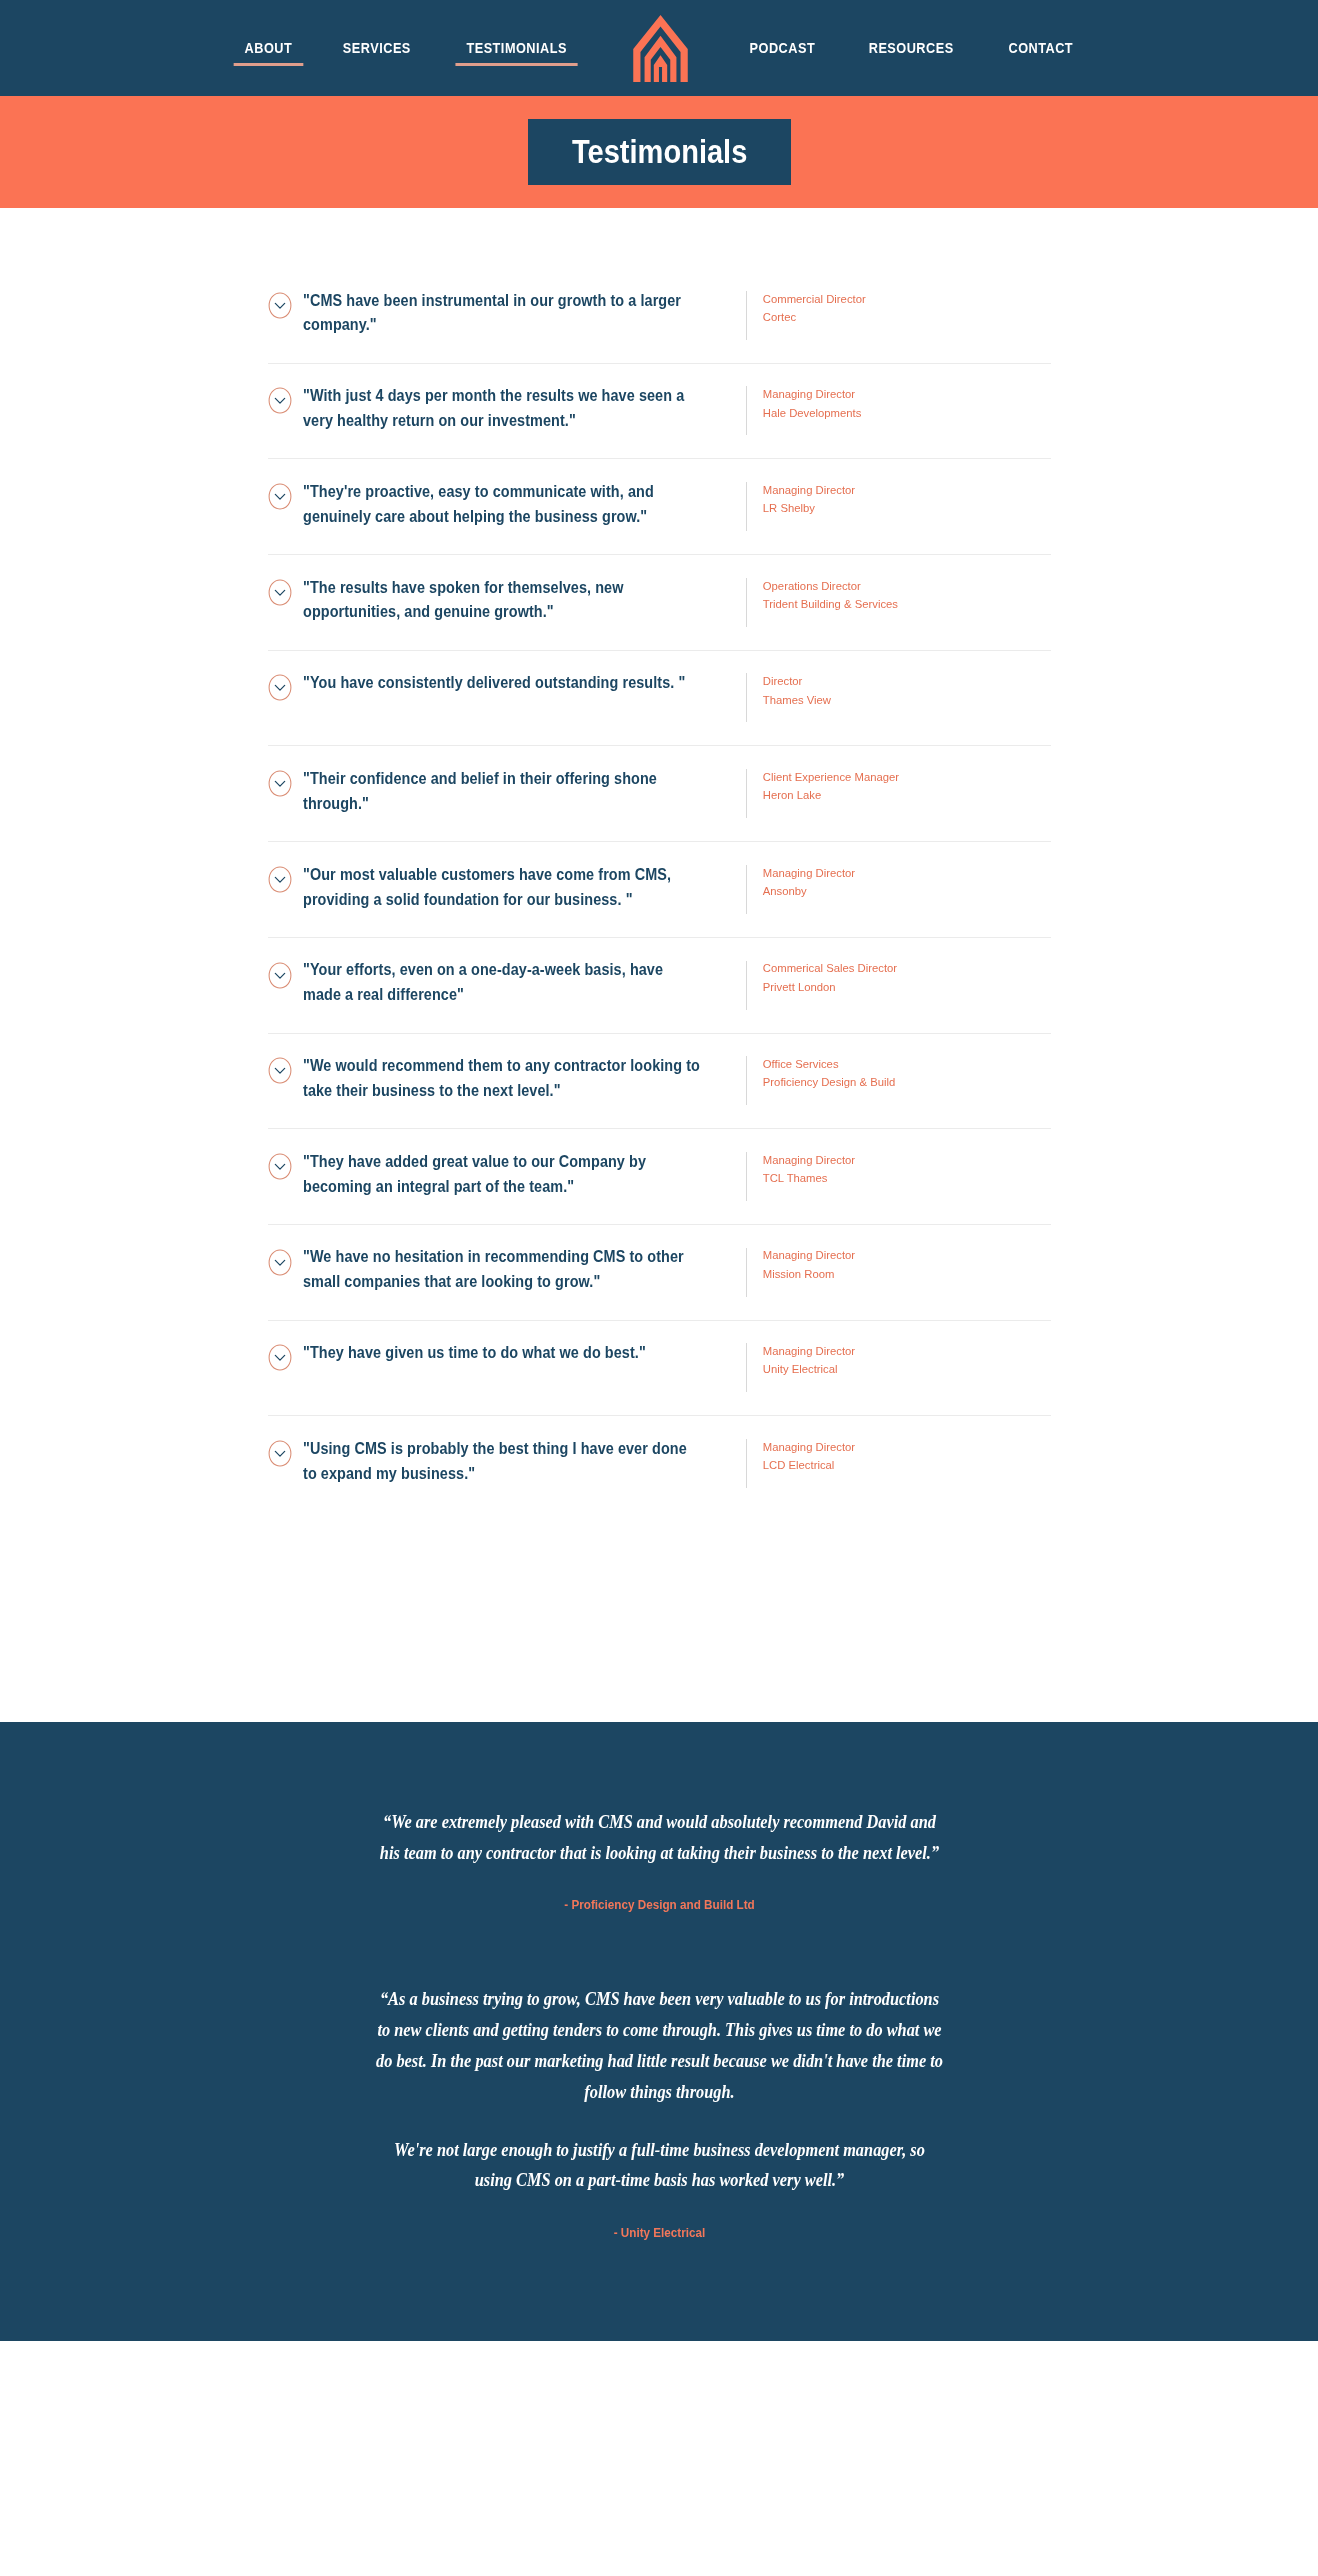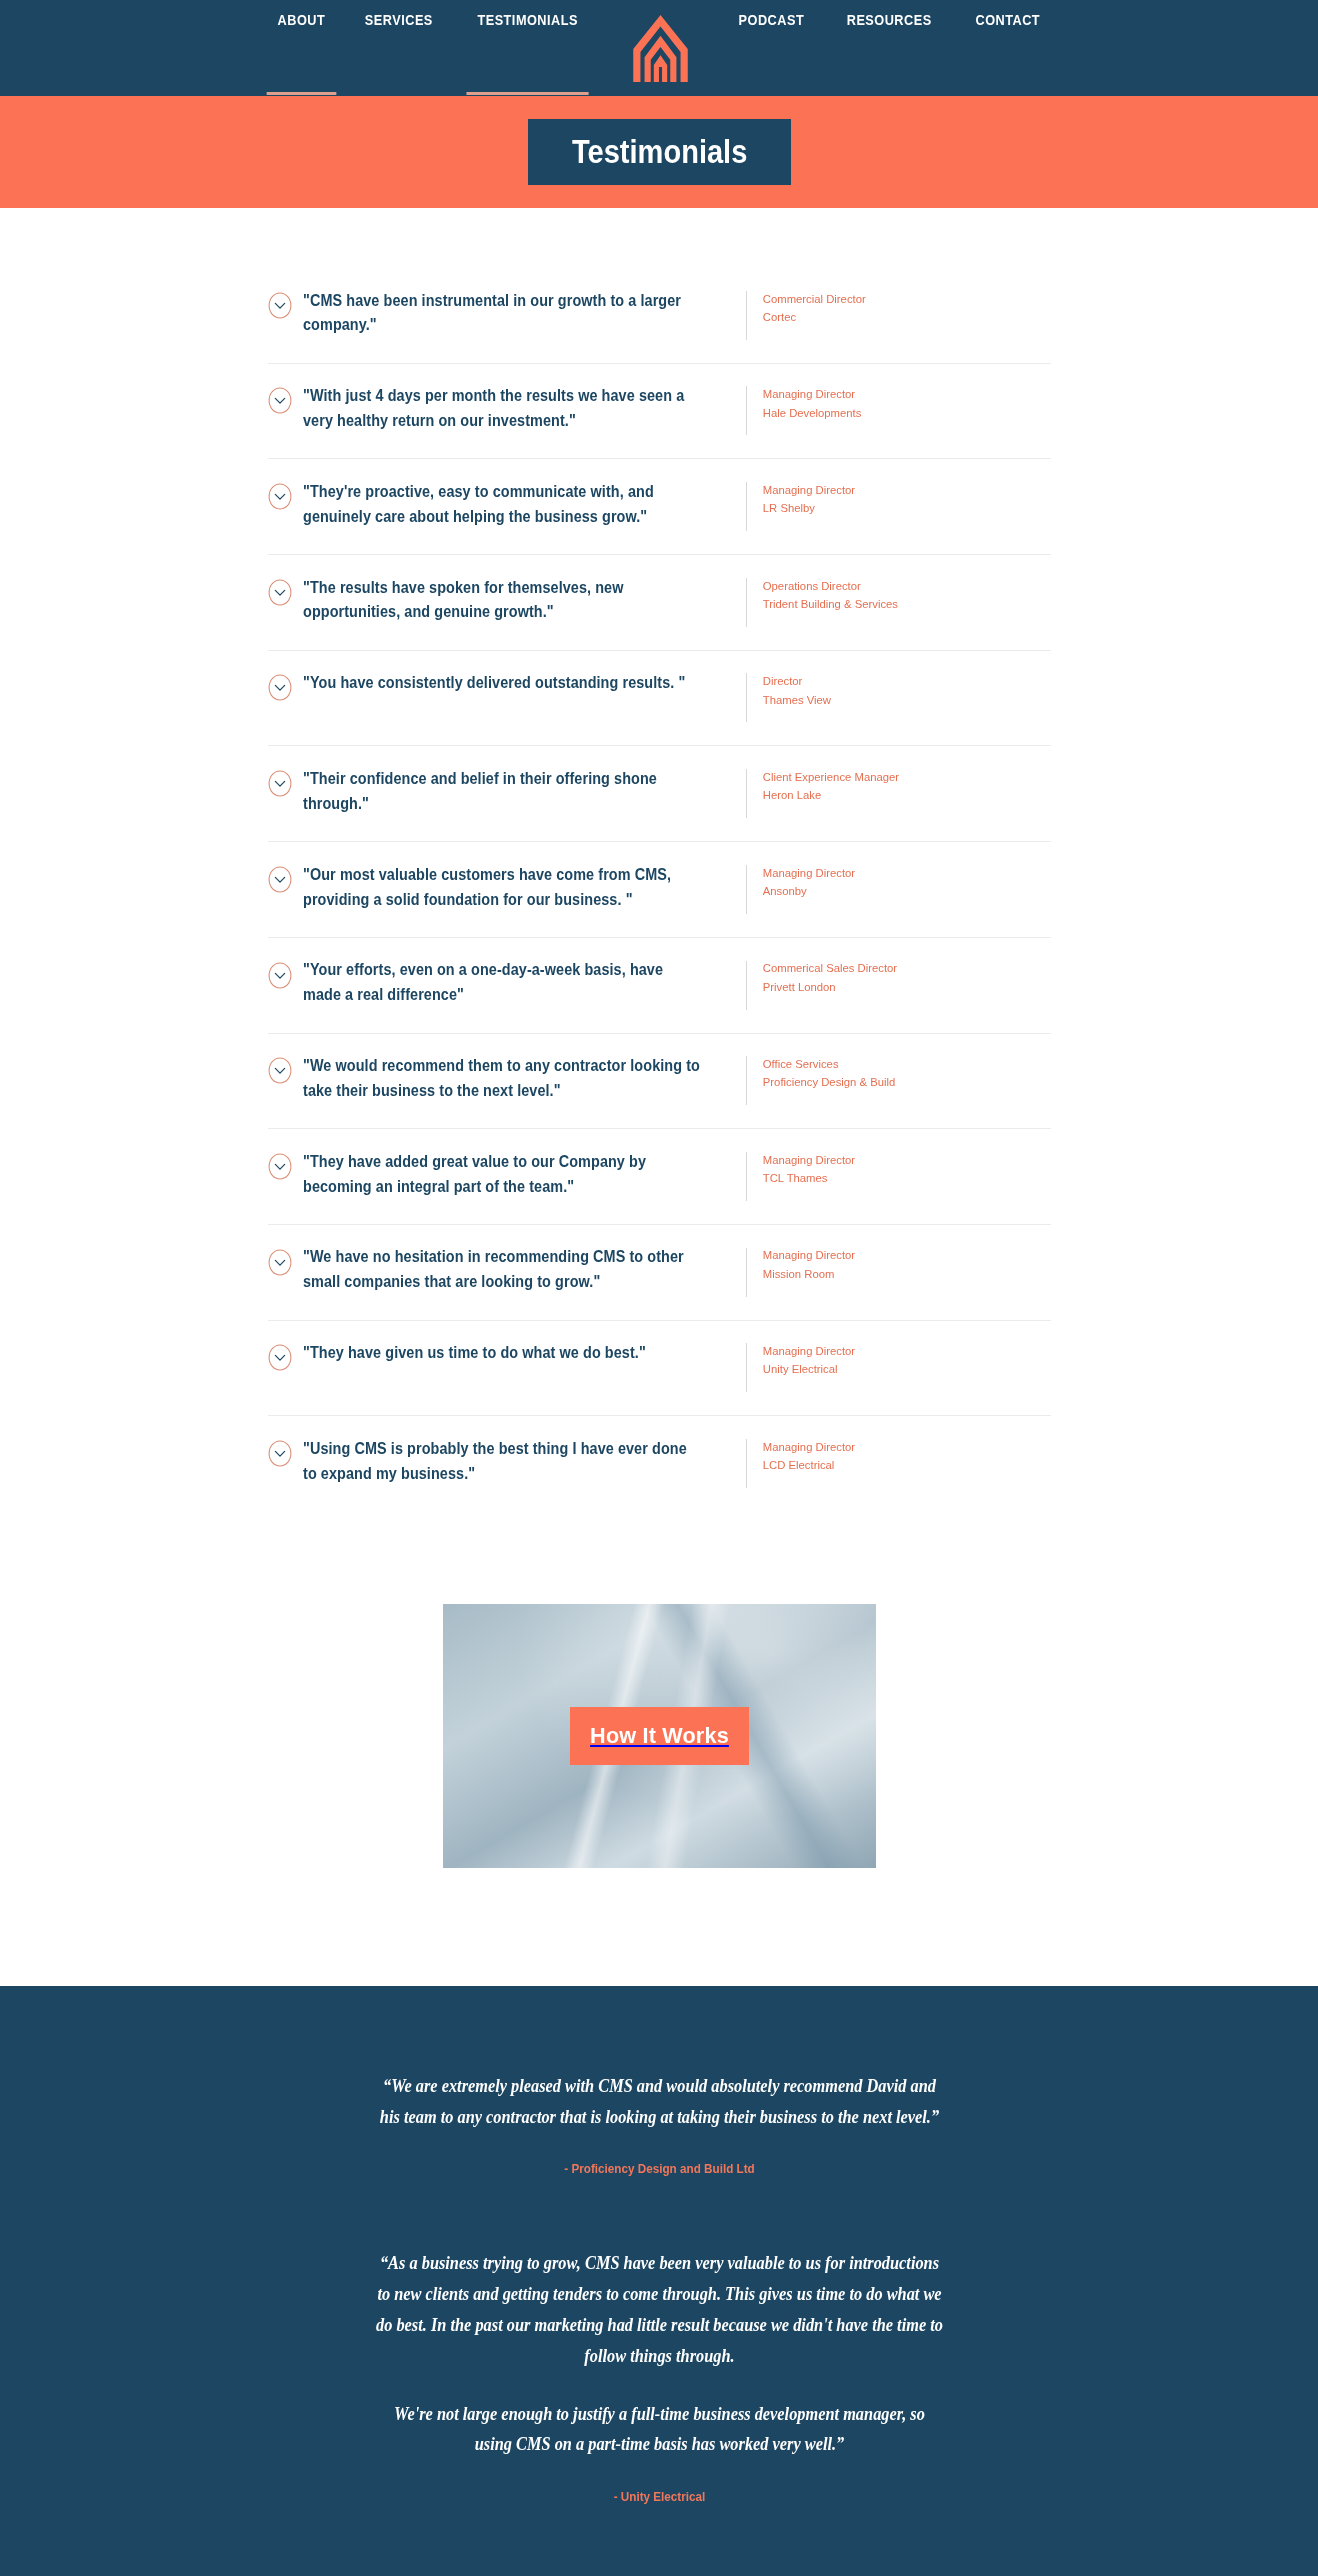--- a/index.html
+++ b/index.html
@@ -15,21 +15,22 @@
   
   .header{
     background:#1c4662;
     height:96px;
     display:flex;
     align-items:center;
     justify-content:center;
   }
   .nav{
     display:flex;
-    gap:0;
+    align-items:center;
+    gap:11px;
   }
   .nav-link{
     font-family:"Liberation Sans Narrow","Liberation Sans",sans-serif;
     font-stretch:condensed;
     font-weight:700;
     font-size:15.5px;
     letter-spacing:0.6px;
     color:#ffffff;
     text-decoration:none;
     text-transform:uppercase;
@@ -430,24 +431,20 @@
           <div class="acc-meta">
             <span class="role">Managing Director</span>
             <span class="company">LCD Electrical</span>
           </div>
         </div>
       </div>
   </section>
 
   <section class="promo-section">
     <div class="promo-wrap">
-      <a class="promo-card promo-card-1" href="#">
-        <div class="photo"></div>
-        <span class="promo-label">How It Works</span>
-      </a>
     </div>
   </section>
 
   <section class="quote-section">
     <div class="quote-wrap">
       <div class="quote-text quote-para">“We are extremely pleased with CMS and would absolutely recommend David and his team to any contractor that is looking at taking their business to the next level.”</div>
       <div class="quote-attr">- Proficiency Design and Build Ltd</div>
     </div>
     <div class="quote-wrap quote-block-2">
       <div class="quote-text quote-para">“As a business trying to grow, CMS have been very valuable to us for introductions to new clients and getting tenders to come through. This gives us time to do what we do best. In the past our marketing had little result because we didn't have the time to follow things through.</div>

